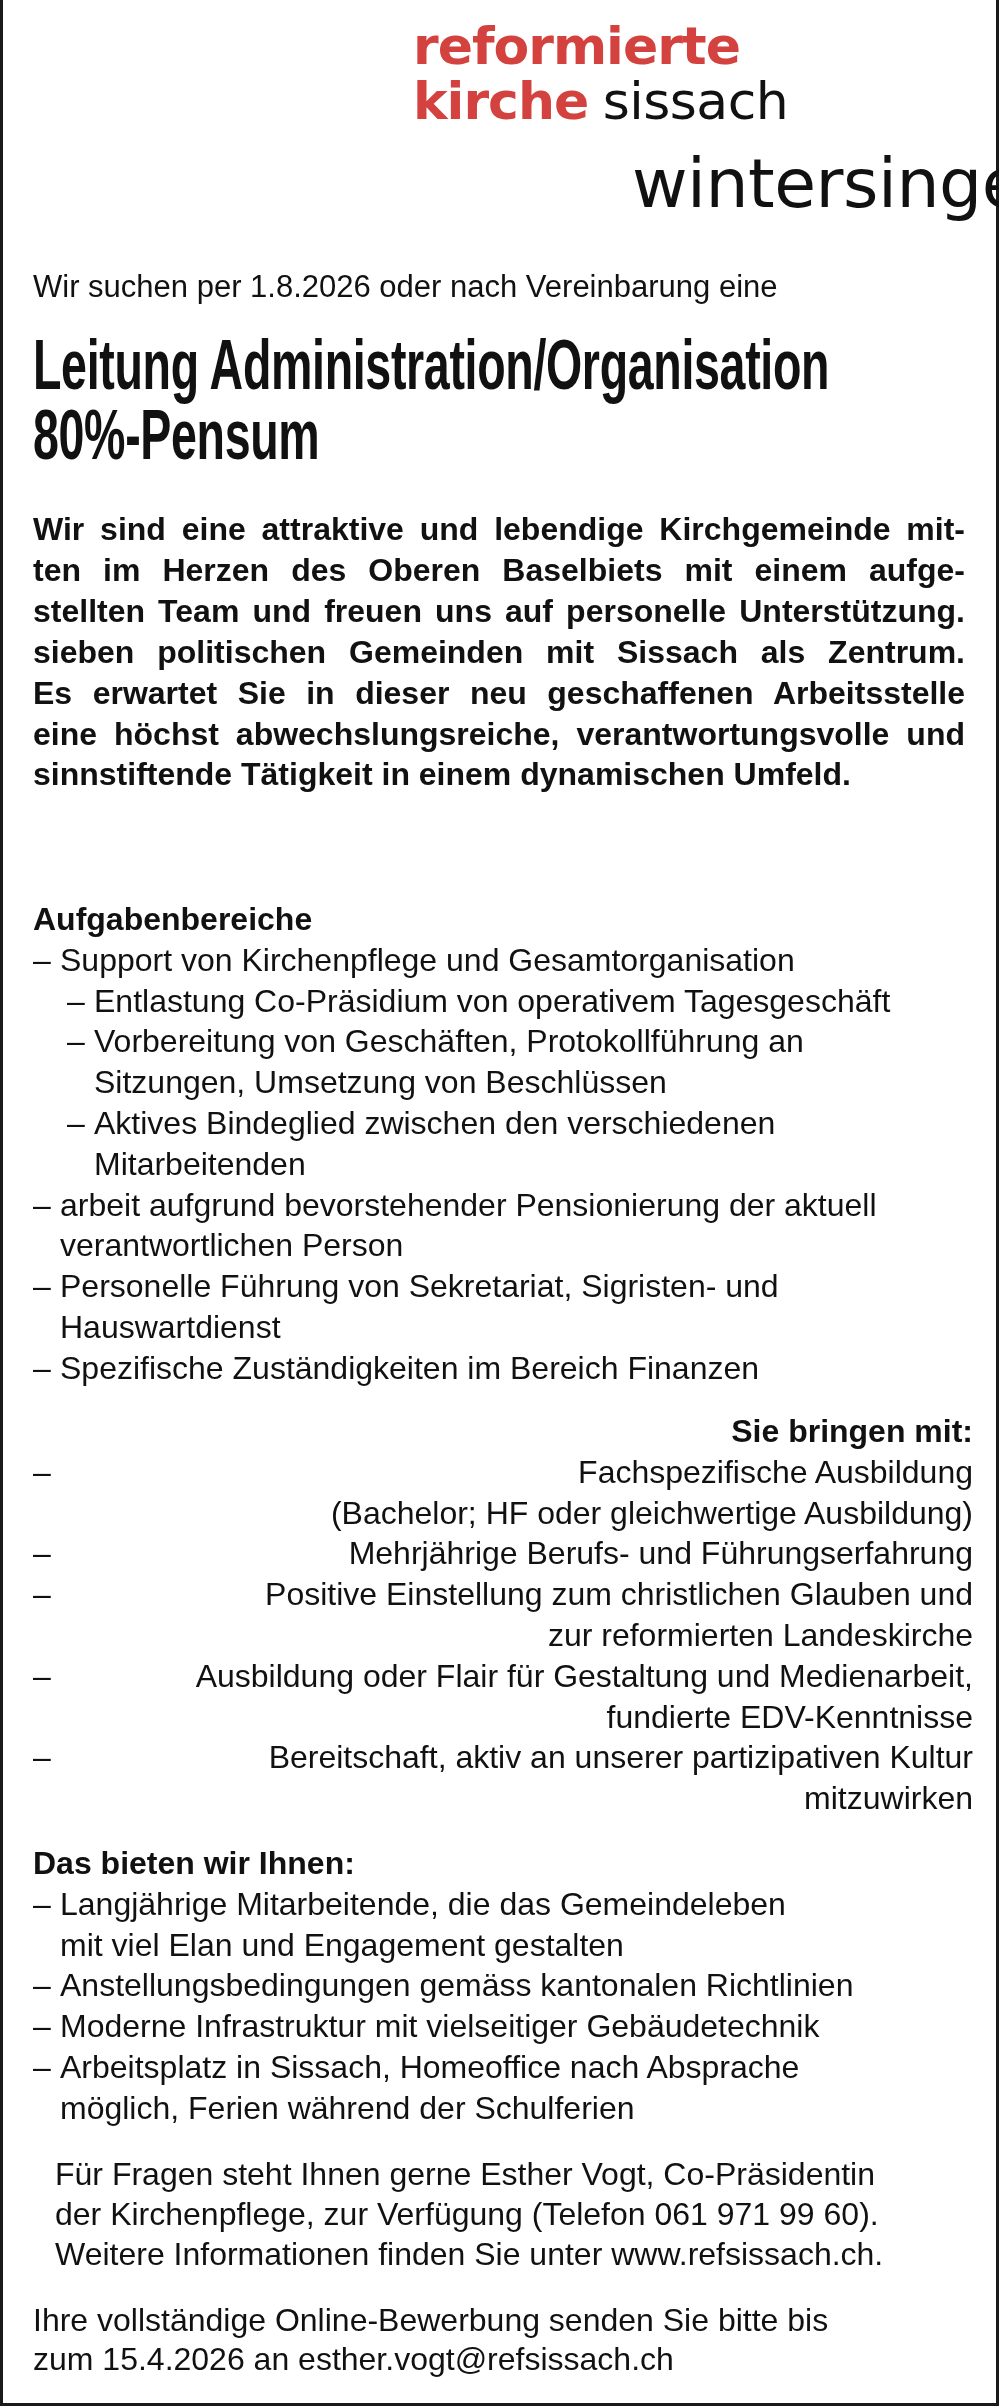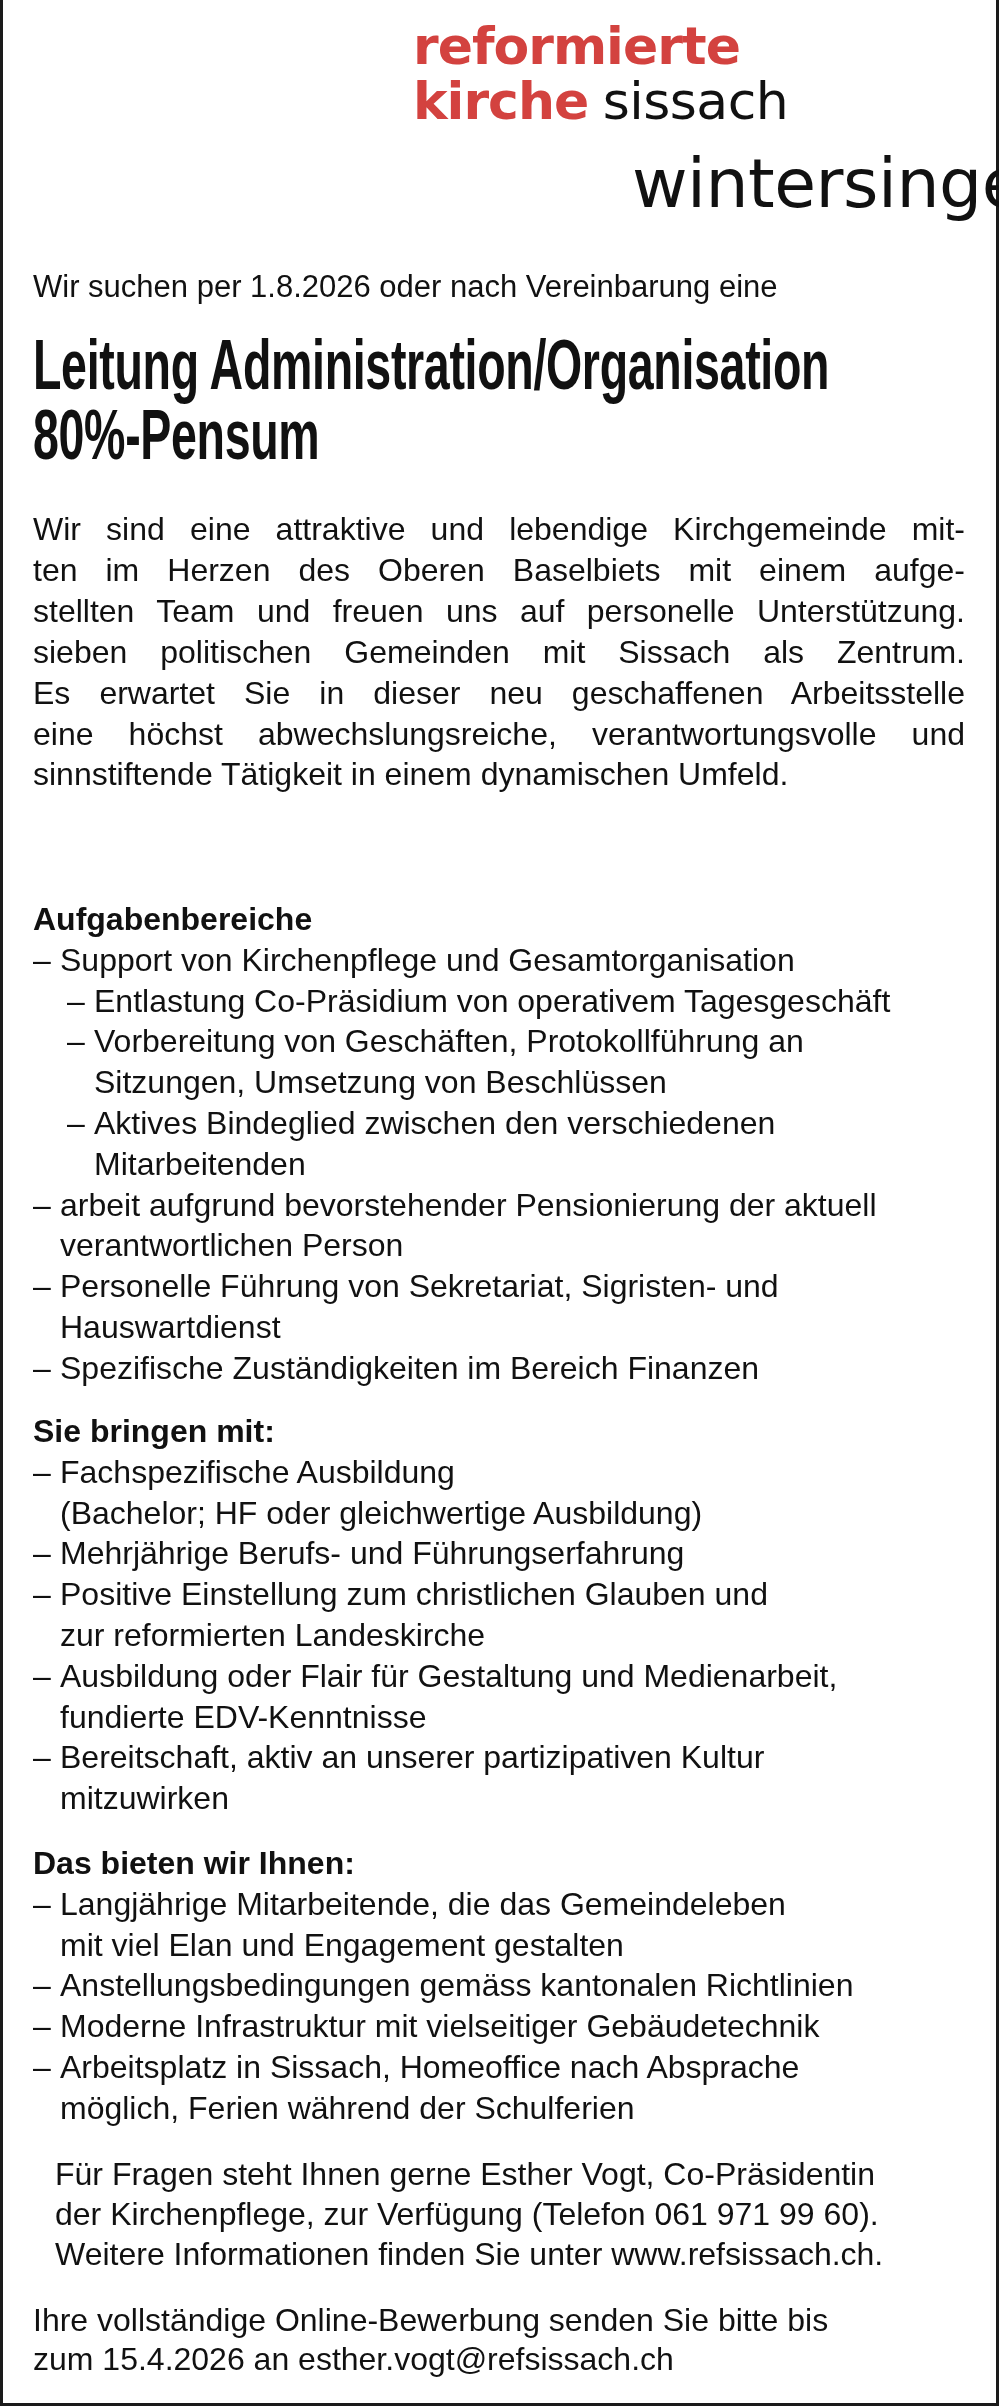--- a/index.html
+++ b/index.html
@@ -15,33 +15,33 @@
   .l2 { left: 413px; top: 75px; font-size: 52px; }
   .l3 { left: 632px; top: 133px; font-size: 68px; margin-top: 16px; }
 
   .content { position: absolute; left: 33px; top: 0; width: 932px; }
   .intro { position: absolute; left: 0; top: 267px; font-size: 31px; line-height: 40px; white-space: nowrap; }
   .title { position: absolute; left: 0; top: 330px; width: 1400px; transform: scaleX(0.665); transform-origin: left top;
            font-weight: bold; font-size: 70px; line-height: 70px; letter-spacing: -0.5px; white-space: nowrap; }
   .title div { height: 70px; }
   .para { position: absolute; left: 0; top: 509px; width: 932px; font-size: 32px; line-height: 40.9px;
           text-align: justify; text-align-last: left; hyphens: manual; }
-  .para span { display: block; text-align: justify; text-align-last: justify; }
+  .para span { display: block; text-align: justify; text-align-last: justify; font-weight: bold; }
   .para span.last { text-align-last: left; }
 
   .section { position: absolute; left: 0; width: 940px; font-size: 32px; line-height: 40.8px; }
   .section h2 { margin: 0; font-size: 32px; font-weight: bold; line-height: 40.8px; }
   .item { position: relative; padding-left: 27px; white-space: nowrap; }
   .item.sub { padding-left: 61px; }
   .item .dash { position: absolute; left: 0; top: 0; }
   .item.sub .dash { left: 34px; }
   .item .ln { display: block; }
 
   .s1 { top: 878px; margin-top: 21px; }
-  .s2 { top: 1411px; }
+  .s2 { top: 1411px; text-align: right; }
   .s3 { top: 1843px; }
 
   .contact { position: absolute; left: 0; top: 2154px; font-size: 32px; line-height: 40px; white-space: nowrap; margin-left: 22px; }
   .apply { position: absolute; left: 0; top: 2301px; font-size: 32px; line-height: 39px; white-space: nowrap; }
   .contact span, .apply span { display: block; }
 </style>
 </head>
 <body>
 
 <div class="frame"></div>

